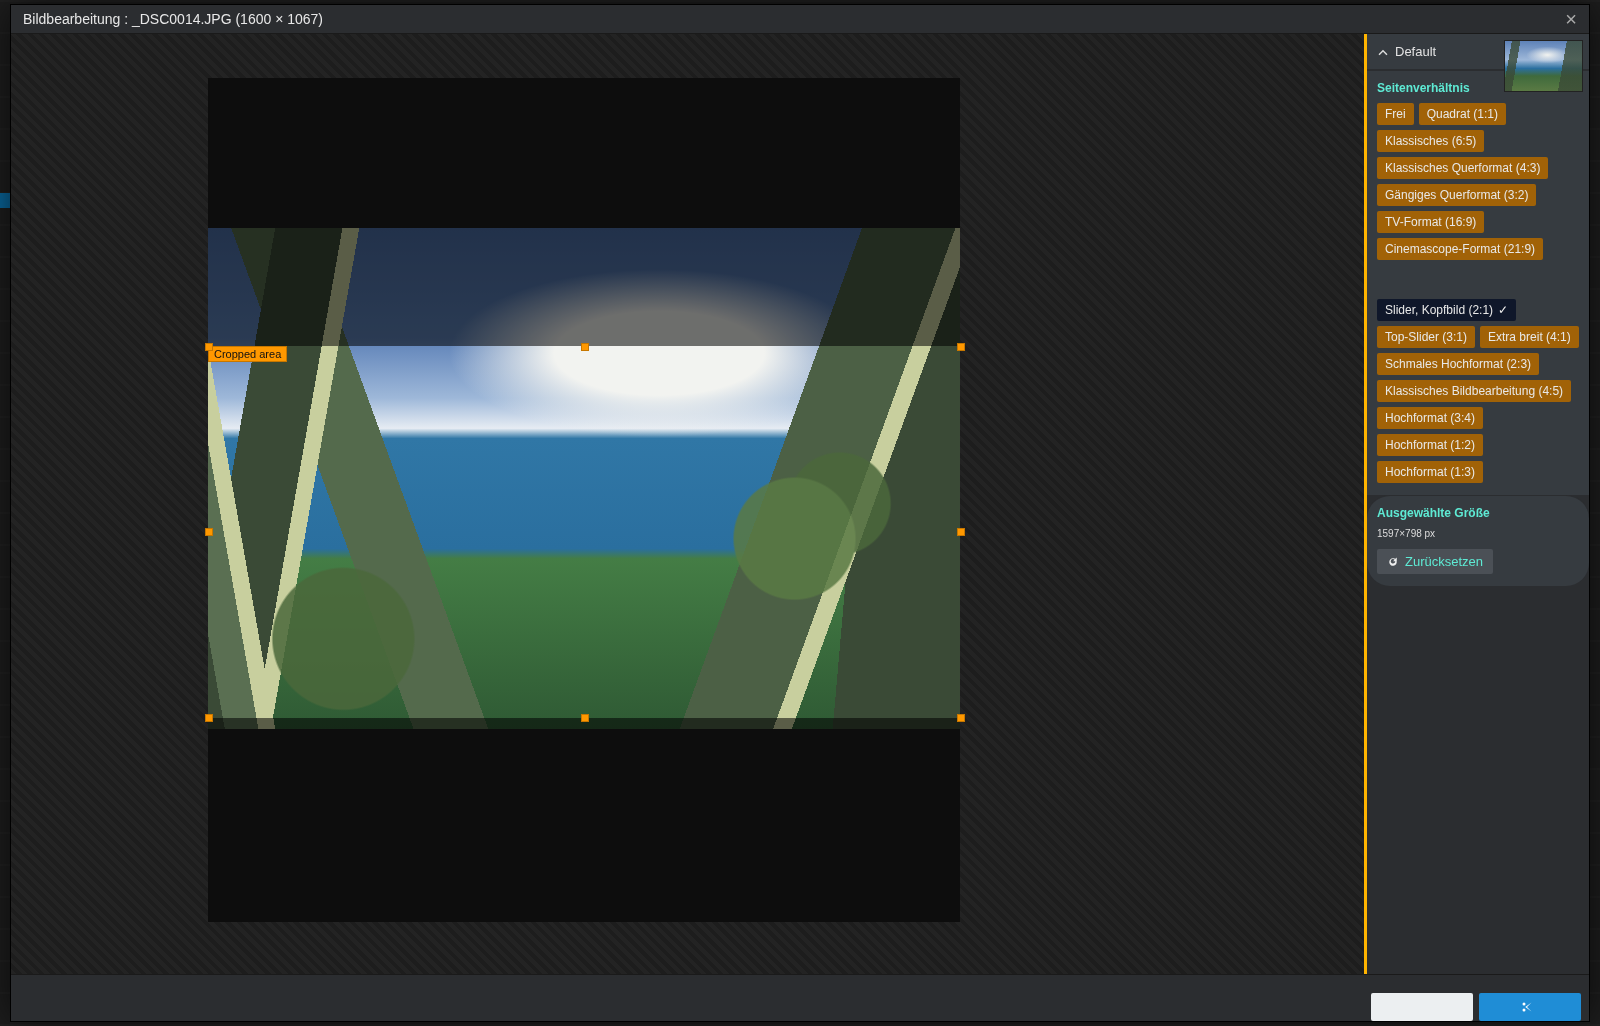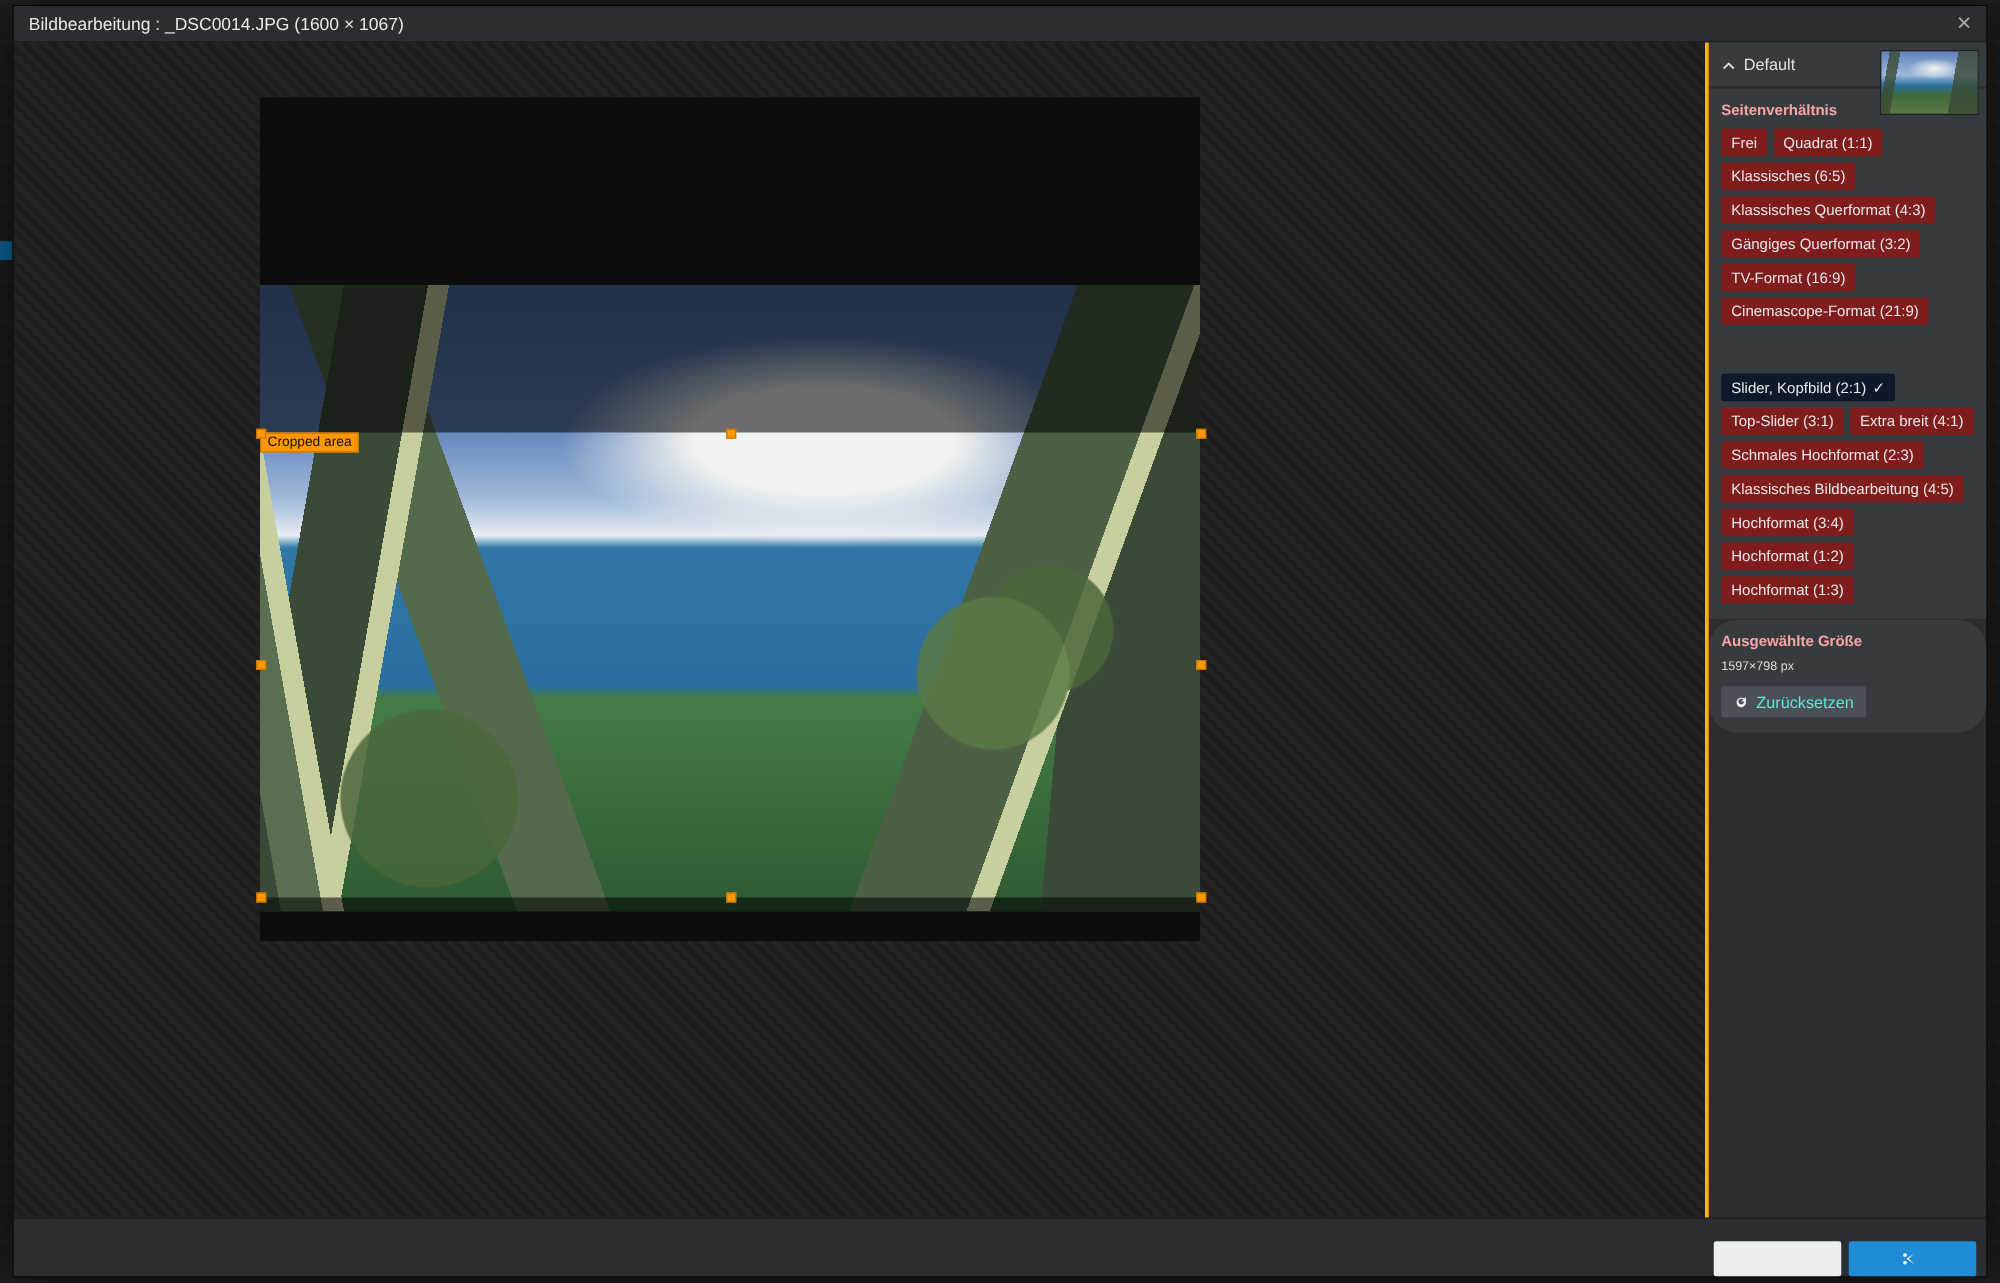--- a/index.html
+++ b/index.html
@@ -13,21 +13,21 @@
   .bg .col{position:absolute;left:0;top:86px;width:30px;font-size:11px;line-height:15px;color:#aaa;text-align:right;white-space:pre;}
   .bg .rowhl{position:absolute;left:0;top:193px;width:30px;height:15px;background:#0a6aa1;}
   .dialog{position:absolute;left:10px;top:4px;right:10px;bottom:4px;border:1px solid #000;box-shadow:0 0 40px rgba(0,0,0,.7);display:flex;flex-direction:column;background:#2b2d30;}
   .titlebar{display:flex;align-items:center;justify-content:space-between;height:28px;padding:0 12px;background:#2b2d30;border-bottom:1px solid #1a1a1a;}
   .titlebar .t{font-size:14px;color:#e8e8e8;}
   .titlebar .x{color:#aaa;font-size:20px;line-height:16px;cursor:pointer;}
   .body{flex:1;display:flex;min-height:0;}
   .stage{flex:1;position:relative;background:#1d1d1d;
     background-image:repeating-linear-gradient(45deg,#232323 0 4px,#1d1d1d 4px 8px);
     border-right:3px solid #ffb400;}
-  .canvas{position:absolute;left:197px;top:44px;width:752px;height:675px;background:#0d0d0d;}
+  .canvas{position:absolute;left:197px;top:44px;width:752px;height:844px;background:#0d0d0d;}
   .photo{position:absolute;left:0;top:150px;width:752px;height:501px;
     background:
       radial-gradient(ellipse 300px 120px at 60% 25%, #f2f3f0 0%, #f2f3f0 35%, transparent 70%),
       linear-gradient(#4c6ea5 0%, #5e82b8 22%, #9eb8d9 34%, #e6ecf3 40%, #3077a6 42%, #2a6f9f 64%, #447d45 66%, #2f5a34 100%);
     position:absolute;overflow:hidden;}
   
   .photo::before,.photo::after{content:"";position:absolute;inset:0;}
   .photo::before{
     background:
       linear-gradient( 80deg, transparent 0 2%, #5a6f52 2% 6%, #c8cf9e 6% 8%, transparent 8% 100%),
@@ -53,23 +53,23 @@
   .ghd svg{width:12px;height:12px;fill:#ddd;}
   .thumb{position:absolute;right:6px;top:6px;width:77px;height:50px;
     background:
       radial-gradient(ellipse 30px 12px at 55% 28%, #f2f3f0 0%, transparent 70%),
       linear-gradient(#5e82b8 0%, #9eb8d9 38%, #2a6f9f 55%, #3f6a3c 70%, #5a7a44 100%);
     border:1px solid #222;}
   .thumb::after{content:"";position:absolute;inset:0;background:
       linear-gradient(100deg,transparent 0 8%,#3a4a36 8% 18%,transparent 18% 72%,#3a4a36 72% 100%);
     opacity:.8;}
   .panel{background:#363b40;padding:10px 10px 12px 10px;}
-  .panel h4{margin:0 0 8px 0;font-size:12px;color:#fca5a5;font-weight:700;}
+  .panel h4{margin:0 0 8px 0;font-size:12px;color:#5eead4;font-weight:700;}
   .chips{display:flex;flex-wrap:wrap;gap:5px;}
-  .chip{background:#7f1d1d;color:#e8e8e8;font-size:12px;padding:4px 8px;border-radius:2px;cursor:pointer;display:inline-flex;align-items:center;gap:5px;}
+  .chip{background:#a16207;color:#e8e8e8;font-size:12px;padding:4px 8px;border-radius:2px;cursor:pointer;display:inline-flex;align-items:center;gap:5px;}
   .chip.sel{background:#0f172a;margin-top:34px;}
   .chip .ck{color:#eee;}
   .panel.sub{border-top:1px solid #2b2d30;padding-top:10px;border-radius:23px;}
   .szv{font-size:10px;color:#ddd;margin-bottom:10px;}
   .btn{display:inline-flex;align-items:center;gap:6px;background:#4b5056;color:#5eead4;font-size:13px;padding:5px 10px;border-radius:2px;cursor:pointer;}
   .btn svg{width:12px;height:12px;fill:#eee;}
   .footer{height:46px;border-top:1px solid #1a1a1a;display:flex;justify-content:flex-end;align-items:flex-end;padding:0 8px 0 0;gap:6px;background:#2b2d30;}
   .fbtn{height:28px;min-width:78px;border-radius:2px;padding:0 12px;font-size:13px;display:flex;align-items:center;justify-content:center;cursor:pointer;}
   .fbtn.sec{background:#eceff1;color:#555;}
   .fbtn.pri{background:#1f8dd6;color:#fff;gap:6px;}

